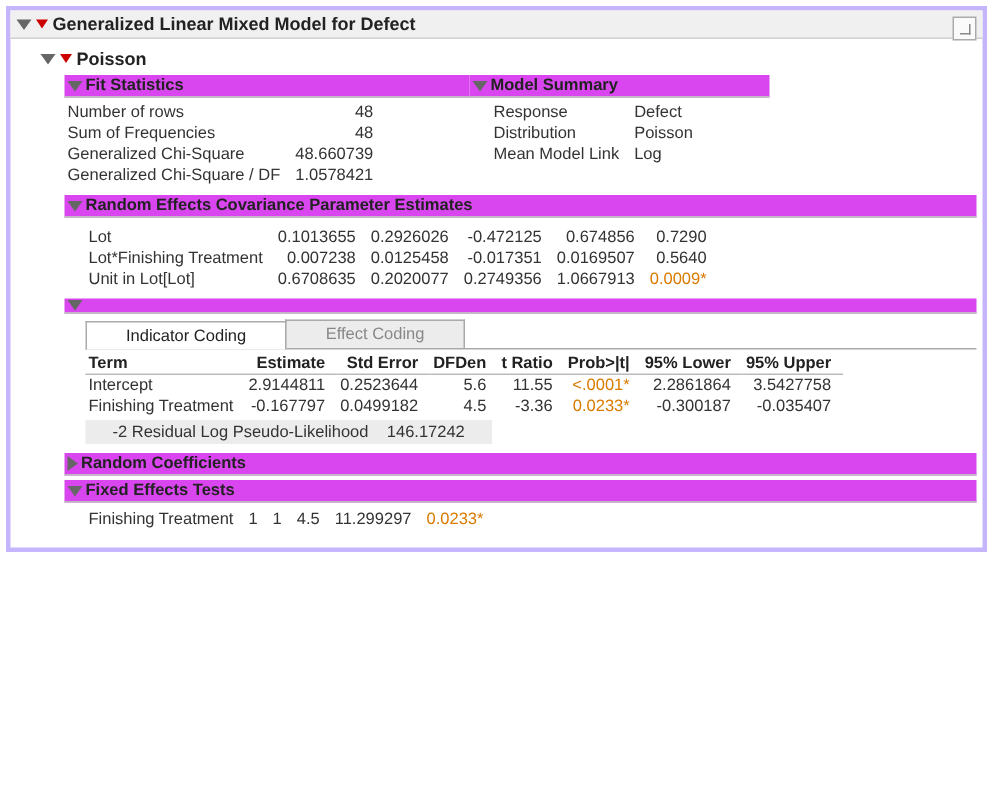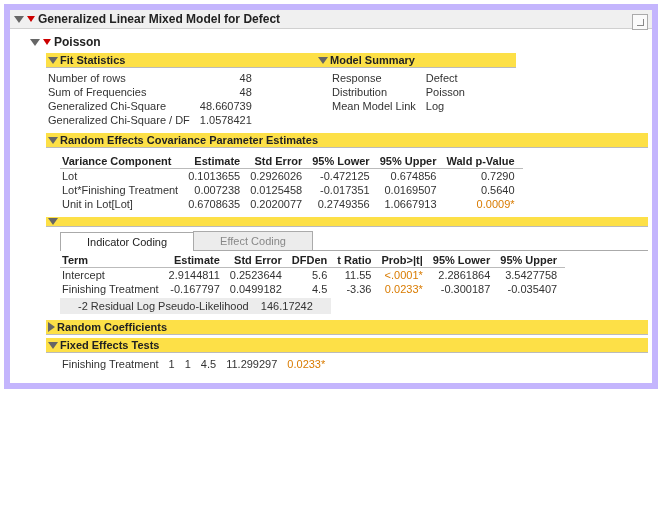--- a/index.html
+++ b/index.html
@@ -5,21 +5,21 @@
   body {
     font-family: "Segoe UI", Arial, sans-serif;
     font-size: 11px;
     color: #333;
     background: #fff;
     margin: 0;
     padding: 4px;
     width: 654px;
   }
   .panel {
-    border: 6px solid #c4b5fd;
+    border: 3px solid #c4b5fd;
     background: #fff;
     position: relative;
   }
   .section-header {
     display: flex;
     align-items: center;
     padding: 2px 4px;
     background: #f0f0f0;
     border-bottom: 1px solid #d0d0d0;
     gap: 2px;
@@ -85,21 +85,21 @@
   }
   .content {
     padding: 2px 2px 4px 18px;
   }
   .row-flex { display: flex; gap: 0; align-items: flex-start; }
 
   .sub-box {
     border: none;
   }
   .sub-box .section-header {
-    background: #fde047;
+    background: #d946ef;
     border-bottom: 1px solid #bbb;
     padding: 1px 2px;
     margin-bottom: 3px;
   }
 
   table {
     border-collapse: collapse;
     font-size: 11px;
   }
   td, th { padding: 1px 8px 1px 2px; text-align: left; white-space: nowrap; }
@@ -214,28 +214,20 @@
         </div>
       </div>
 
       <div class="sub-box" style="margin-top:6px;">
         <div class="section-header">
           <span class="tri tri-down"></span>
           <span class="section-title small">Random Effects Covariance Parameter Estimates</span>
         </div>
         <table style="margin:6px 0 0 14px;">
           <tbody>
-              <tr>
-            <th>Variance Component</th>
-            <th>Estimate</th>
-            <th>Std Error</th>
-            <th>95% Lower</th>
-            <th>95% Upper</th>
-            <th>Wald p-Value</th>
-          </tr>
           <tr>
             <td class="txt">Lot</td>
             <td class="num">0.1013655</td>
             <td class="num">0.2926026</td>
             <td class="num">-0.472125</td>
             <td class="num">0.674856</td>
             <td class="num">0.7290</td>
           </tr>
           <tr>
             <td class="txt">Lot*Finishing Treatment</td>

